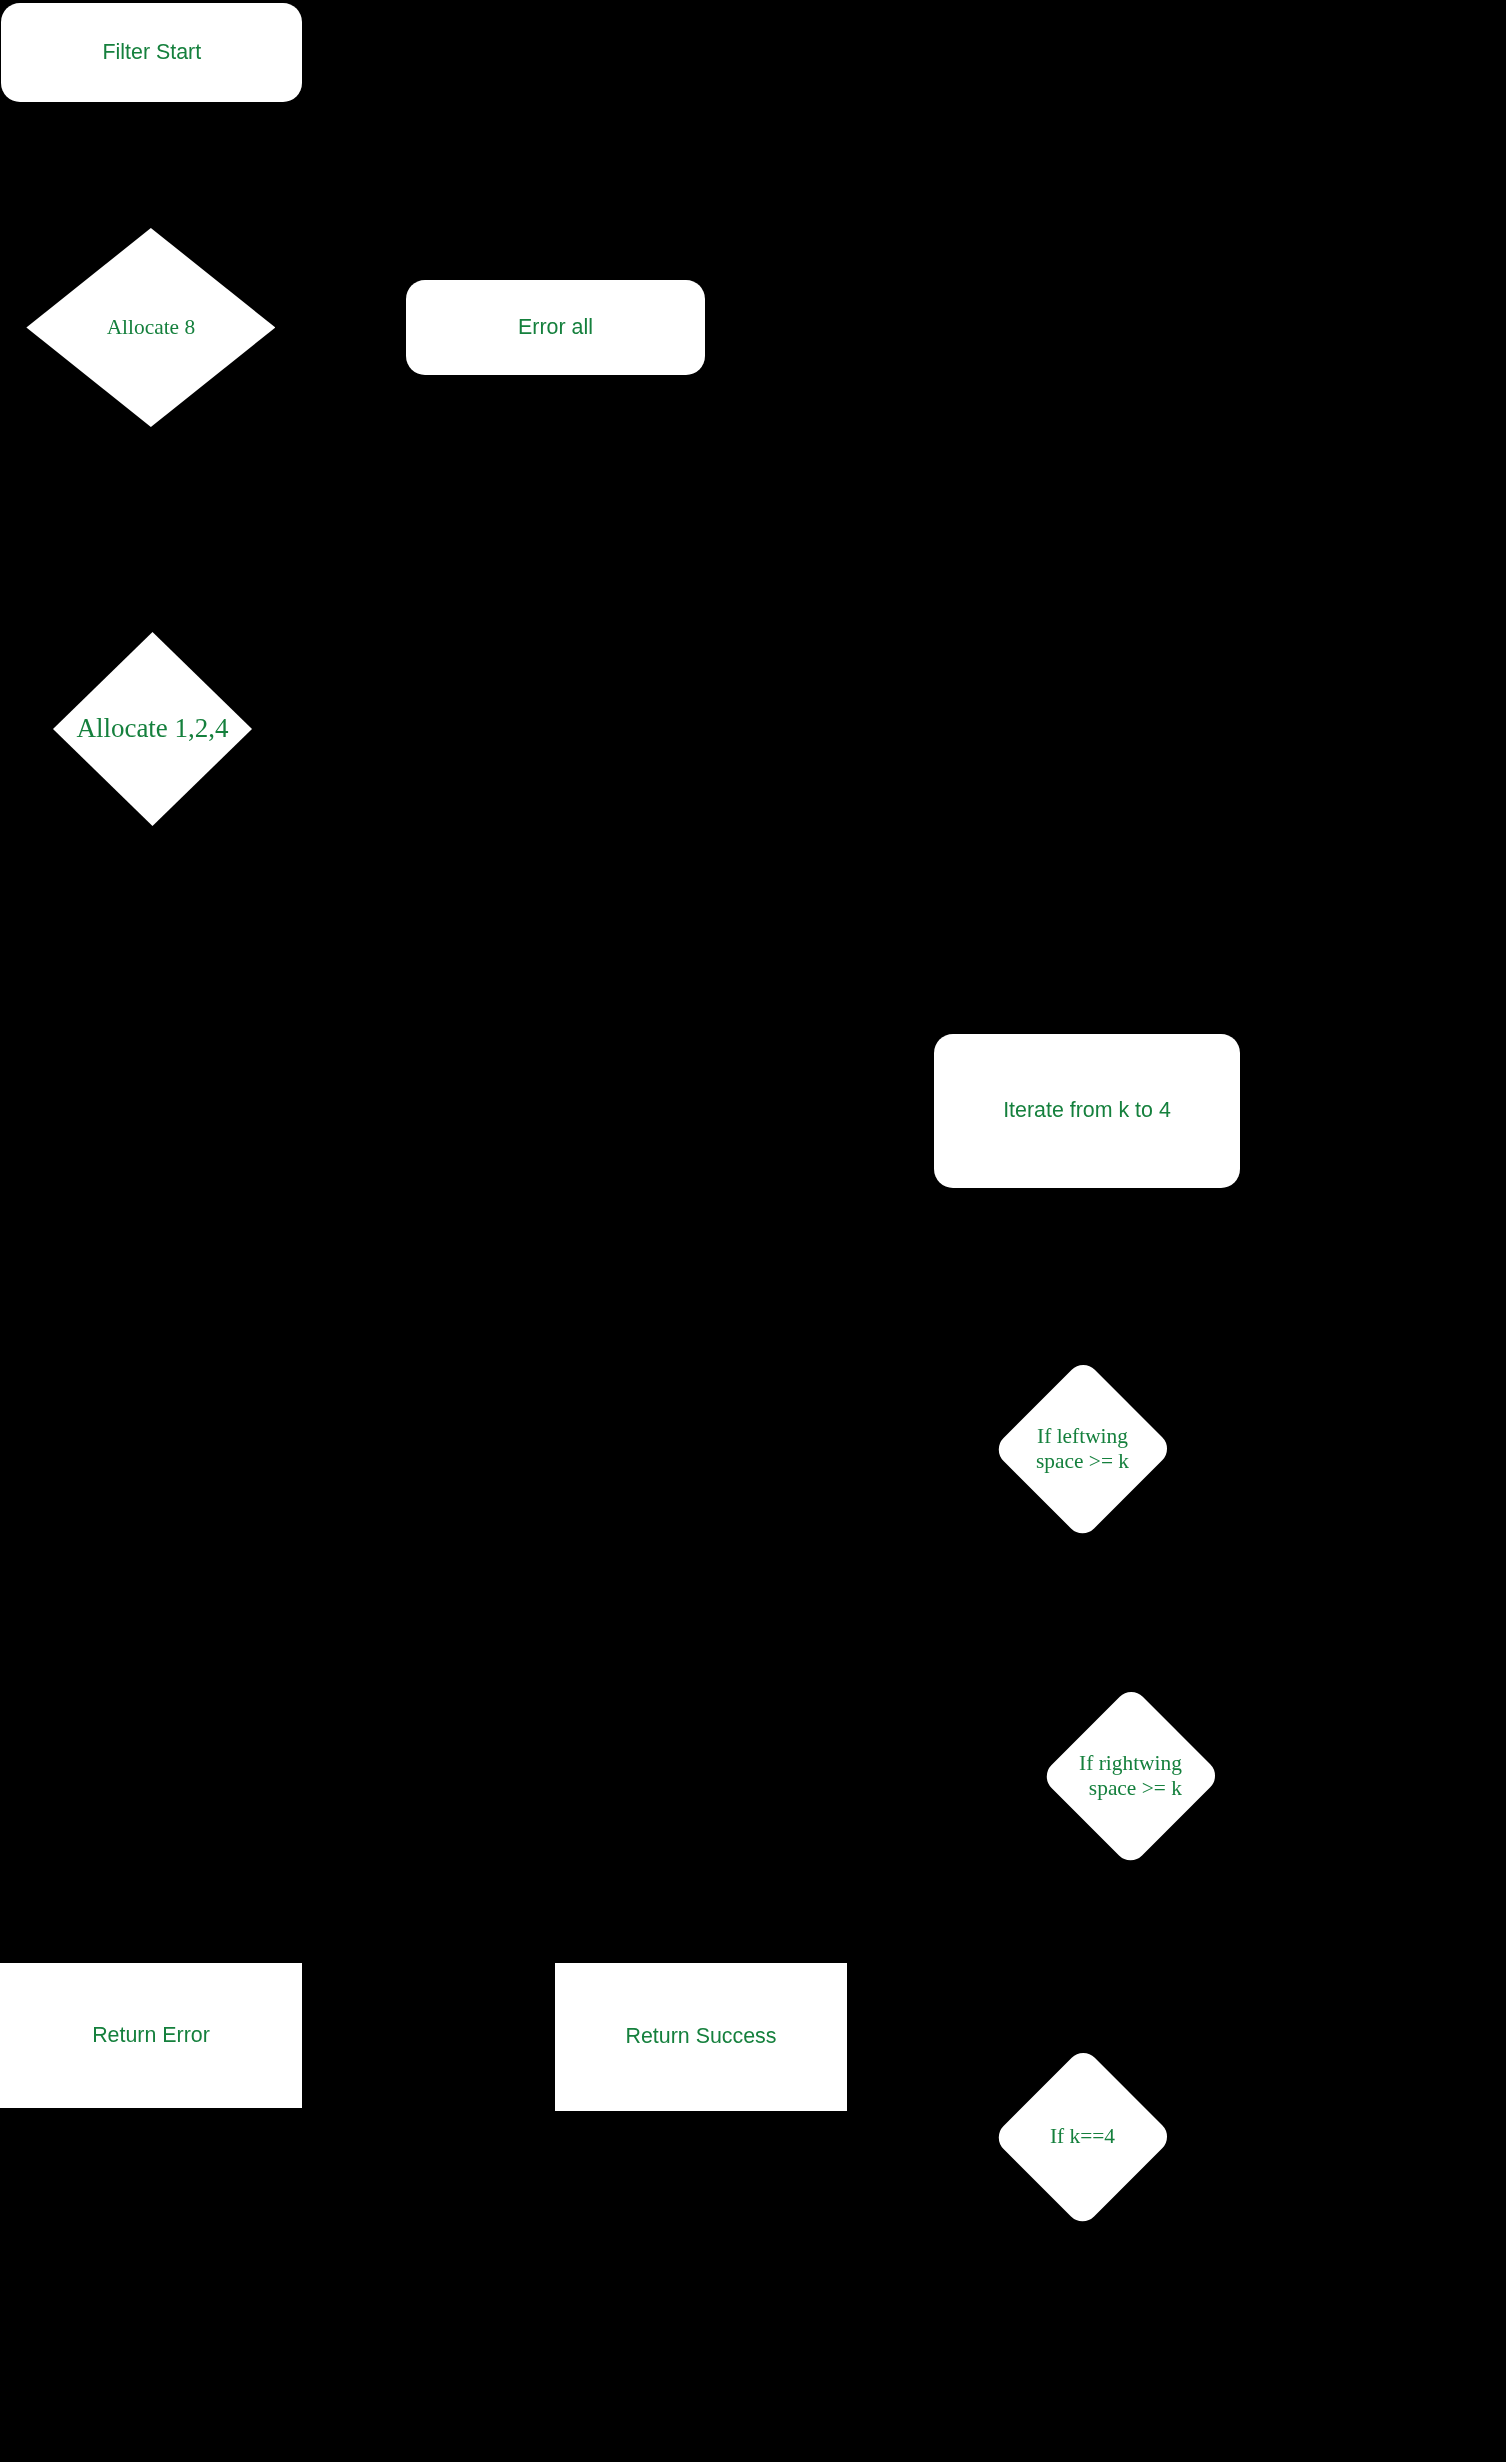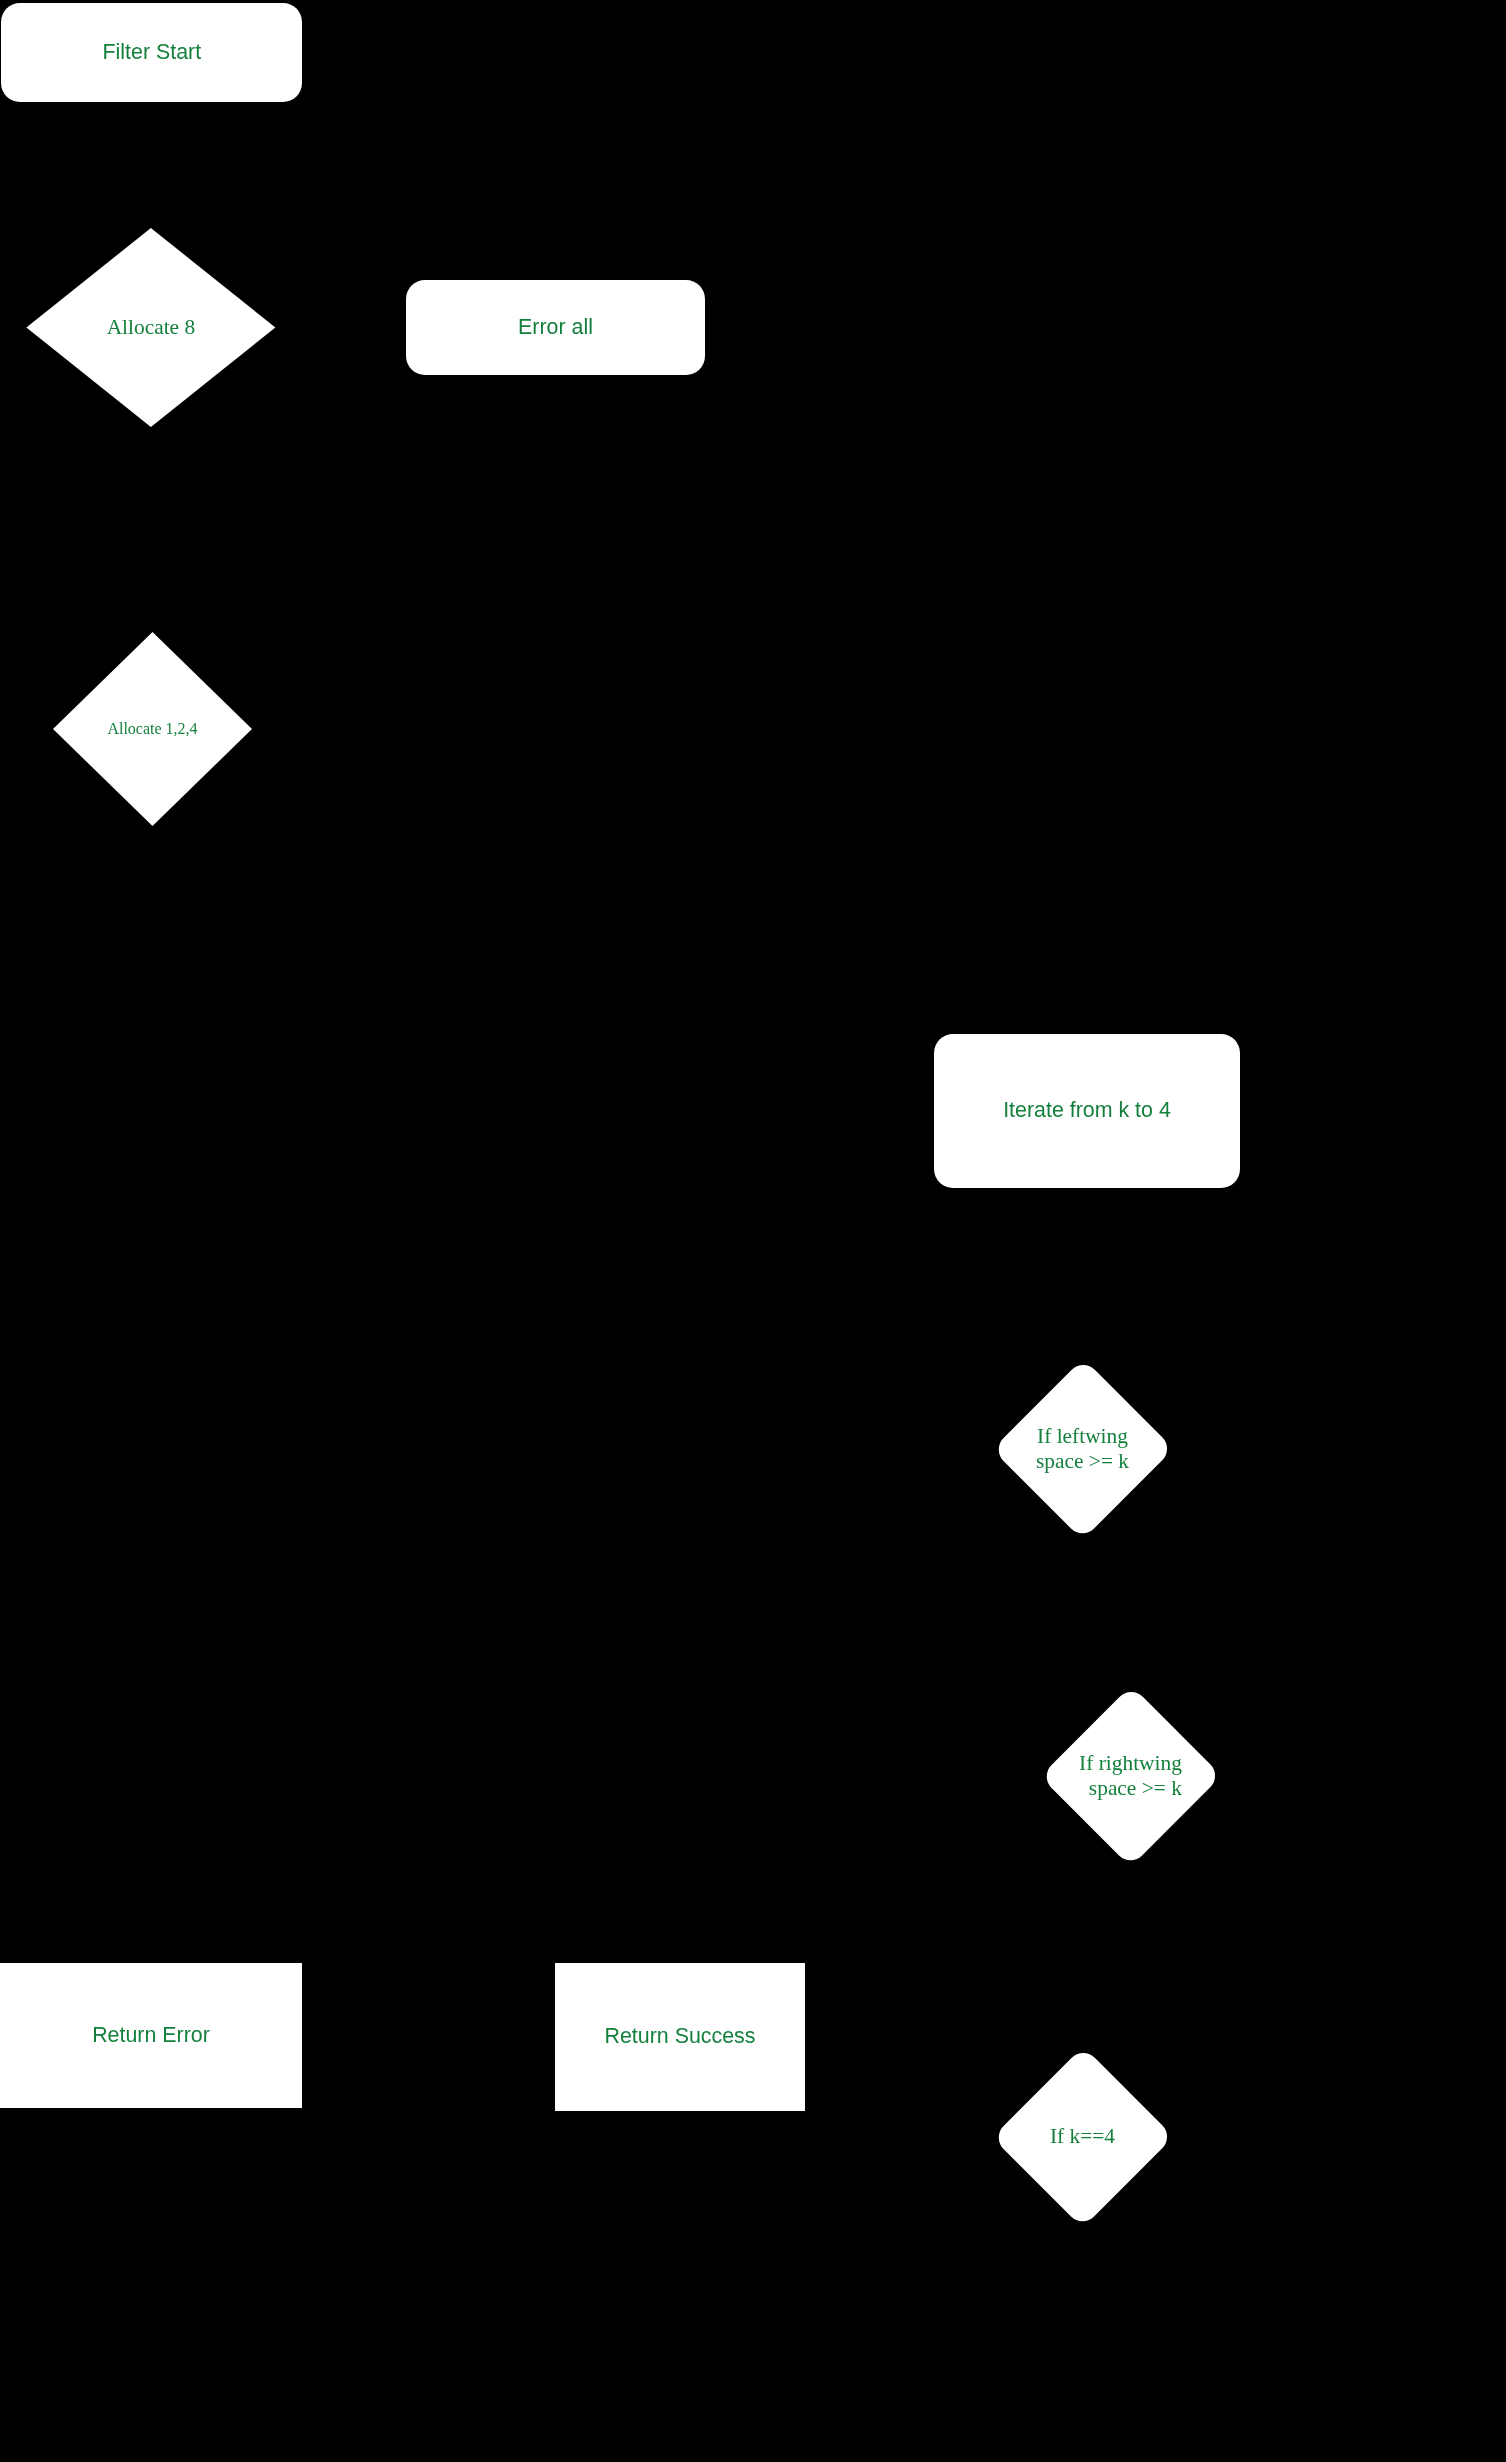--- a/index.html
+++ b/index.html
@@ -91,23 +91,23 @@
     padding: 0 3.8px;
   }
 </style>
 </head>
 <body>
 
 <div id="canvas">
     <div class="node box-round" style="left: 1.3px; top: 3.1px; width: 301px; height: 99px; font-size: 21.4px;"><div class="label">Filter Start</div></div>
     <div class="node diamond" style="left: 26.4px; top: 228px; width: 249px; height: 199px; font-size: 21.4px;"><div class="dia-shape"></div><div class="label">Allocate 8</div></div>
     <div class="node box-round" style="left: 406px; top: 280px; width: 299px; height: 95px; font-size: 21.4px;"><div class="label">Error all</div></div>
-    <div class="node diamond" style="left: 53px; top: 632px; width: 199px; height: 194px; font-size: 16px;"><div class="dia-shape"></div><div class="label">Allocate 1,2,4</div></div>
+    <div class="node diamond" style="left: 53px; top: 632px; width: 199px; height: 194px; font-size: 27px;"><div class="dia-shape"></div><div class="label">Allocate 1,2,4</div></div>
     <div class="node box-round" style="left: 934px; top: 1034px; width: 306px; height: 154px; font-size: 21.4px;"><div class="label">Iterate from k to 4</div></div>
     <div class="node diamond diamond-round" style="left: 992px; top: 1358px; width: 181px; height: 182px; font-size: 21.4px;"><div class="dia-shape"></div><div class="label">If leftwing
 space &gt;= k</div></div>
     <div class="node diamond diamond-round" style="left: 1040px; top: 1685px; width: 181px; height: 182px; font-size: 21.4px; text-align: right;"><div class="dia-shape"></div><div class="label">If rightwing
 space &gt;= k</div></div>
     <div class="node box-sharp" style="left: 0px; top: 1963px; width: 302px; height: 145px; font-size: 21.4px;"><div class="label">Return Error</div></div>
-    <div class="node box-sharp" style="left: 555px; top: 1963px; width: 250px; height: 148px; font-size: 21.4px;"><div class="label">Return Success</div></div>
+    <div class="node box-sharp" style="left: 555px; top: 1963px; width: 292px; height: 148px; font-size: 21.4px;"><div class="label">Return Success</div></div>
     <div class="node diamond diamond-round" style="left: 992px; top: 2046px; width: 181px; height: 182px; font-size: 21.4px;"><div class="dia-shape"></div><div class="label">If k==4</div></div>
   </div>
 
 
 </body></html>

